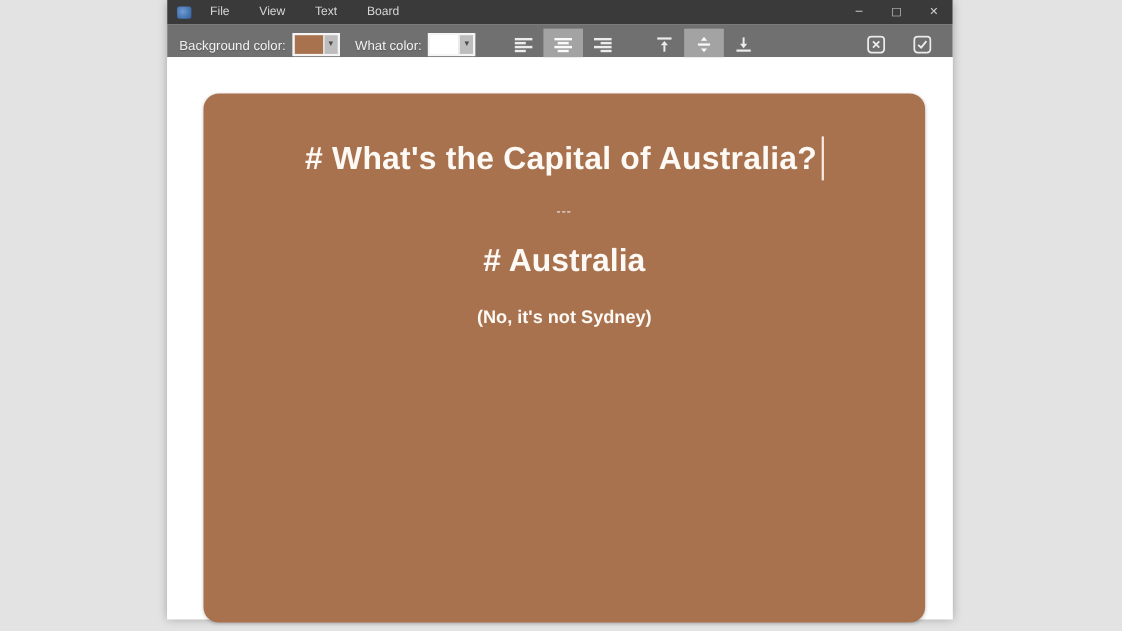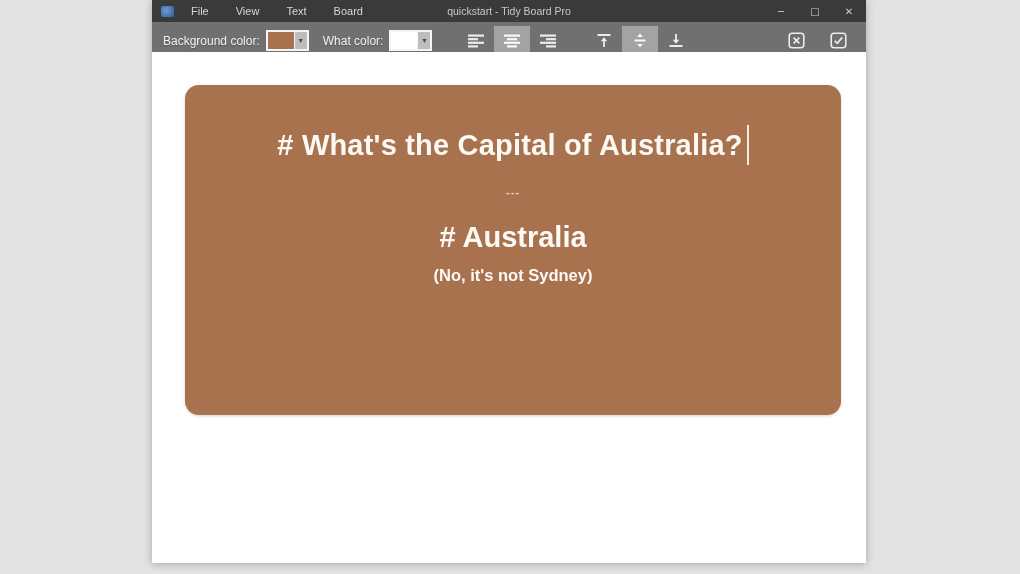--- a/index.html
+++ b/index.html
@@ -87,21 +87,21 @@
   .tb-actions { margin-left: auto; display: flex; gap: 6px; }
   
   .editor-area {
     flex: 1 1 auto;
     background: #ffffff;
     position: relative;
   }
   .flashcard {
     position: absolute;
     left: 33px; top: 33px;
-    width: 656px; height: 330px;
+    width: 656px; height: 481px;
     border-radius: 14px;
     background: #a8724f;
     text-align: center;
     color: #fdf9f5;
     padding-top: 38px;
     box-shadow: 0 1px 3px rgba(0,0,0,0.18);
   }
   .card-question {
     font-size: 29px; font-weight: 700;
     line-height: 44px;
@@ -122,39 +122,38 @@
     line-height: 18px;
     color: rgba(255,255,255,0.65);
     letter-spacing: 1px;
   }
   .card-answer {
     margin-top: 14px;
     font-size: 29px; font-weight: 700;
     line-height: 44px;
   }
   .card-note {
-    margin-top: 4px;
+    margin-top: 18px;
     font-size: 16.5px; font-weight: 600;
     line-height: 24px;
   }
 </style>
 </head>
 <body>
 
 <div class="app-window">
 
   <div class="titlebar">
     <div class="app-logo"></div>
     <nav class="menubar">
       <span class="menu-item">File</span>
       <span class="menu-item">View</span>
       <span class="menu-item">Text</span>
       <span class="menu-item">Board</span>
     </nav>
-    <span class="window-title">quickstart - Tidy Board Pro</span>
     <div class="win-controls">
       <button class="win-btn">
         <span>─</span>
       </button>
       <button class="win-btn">
         <span>□</span>
       </button>
       <button class="win-btn close">
         <span>✕</span>
       </button>

